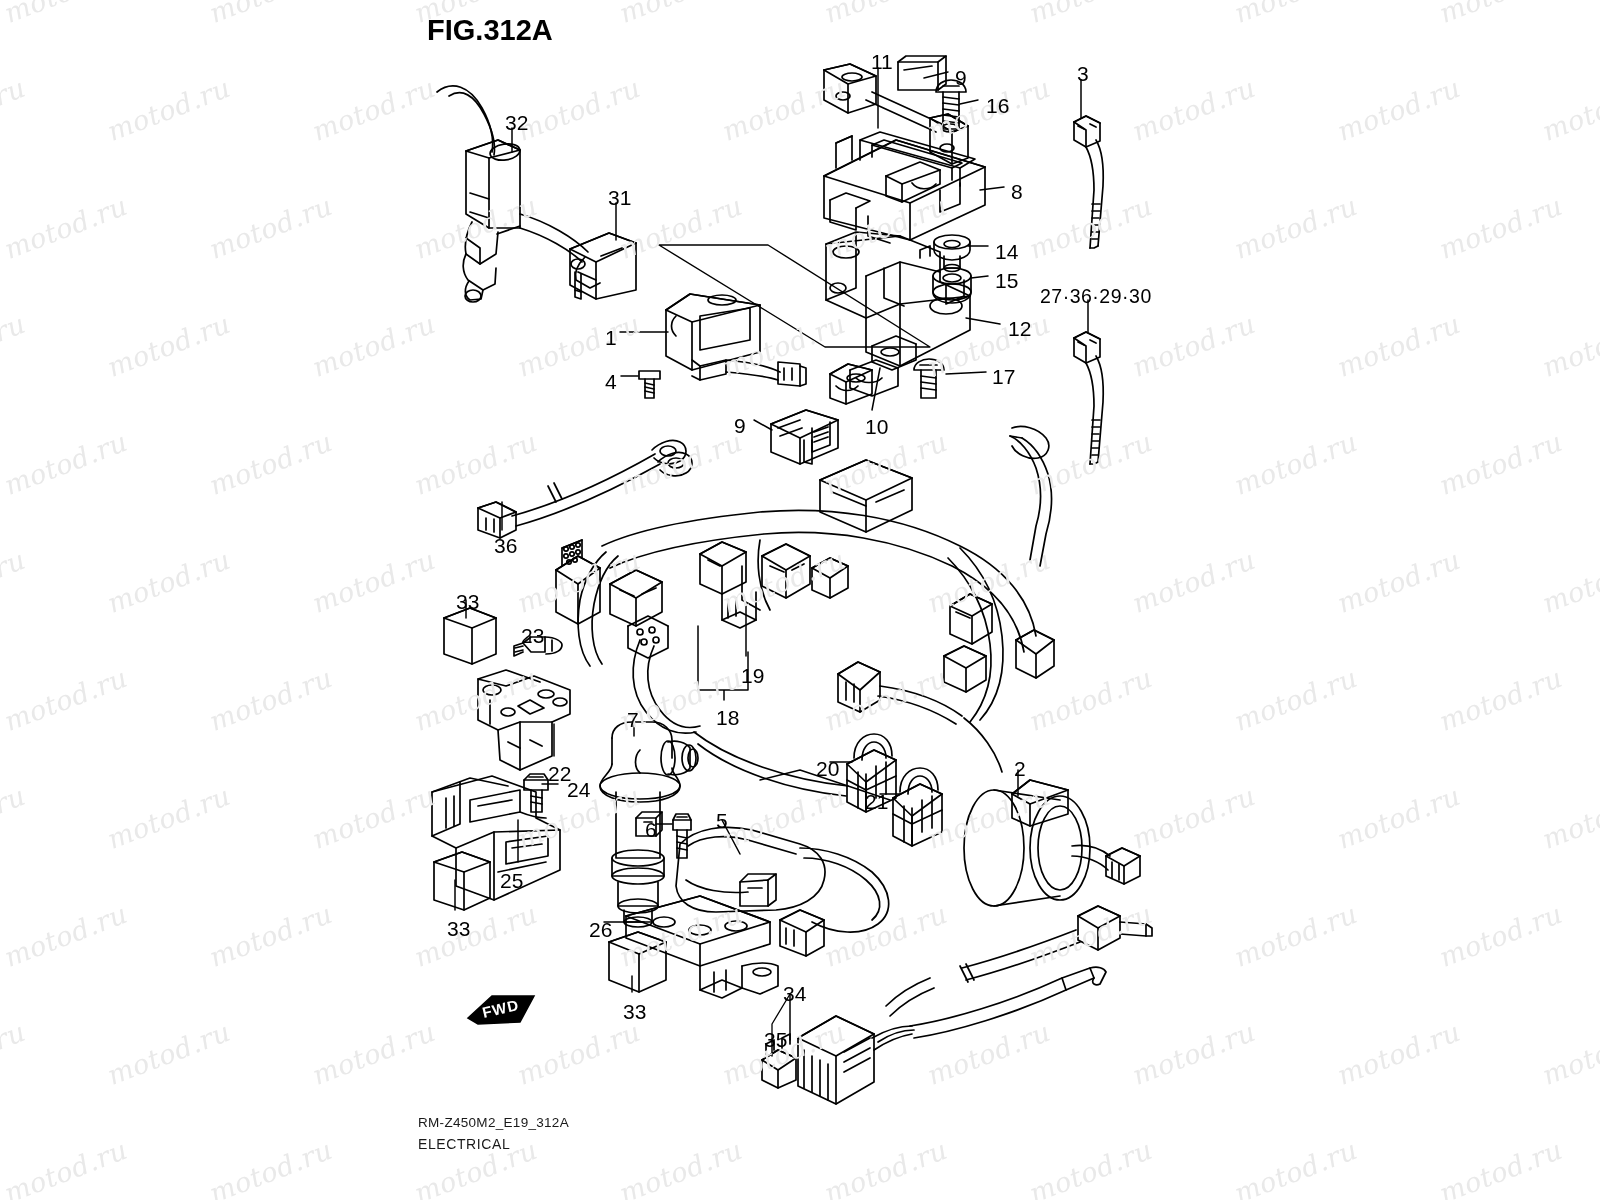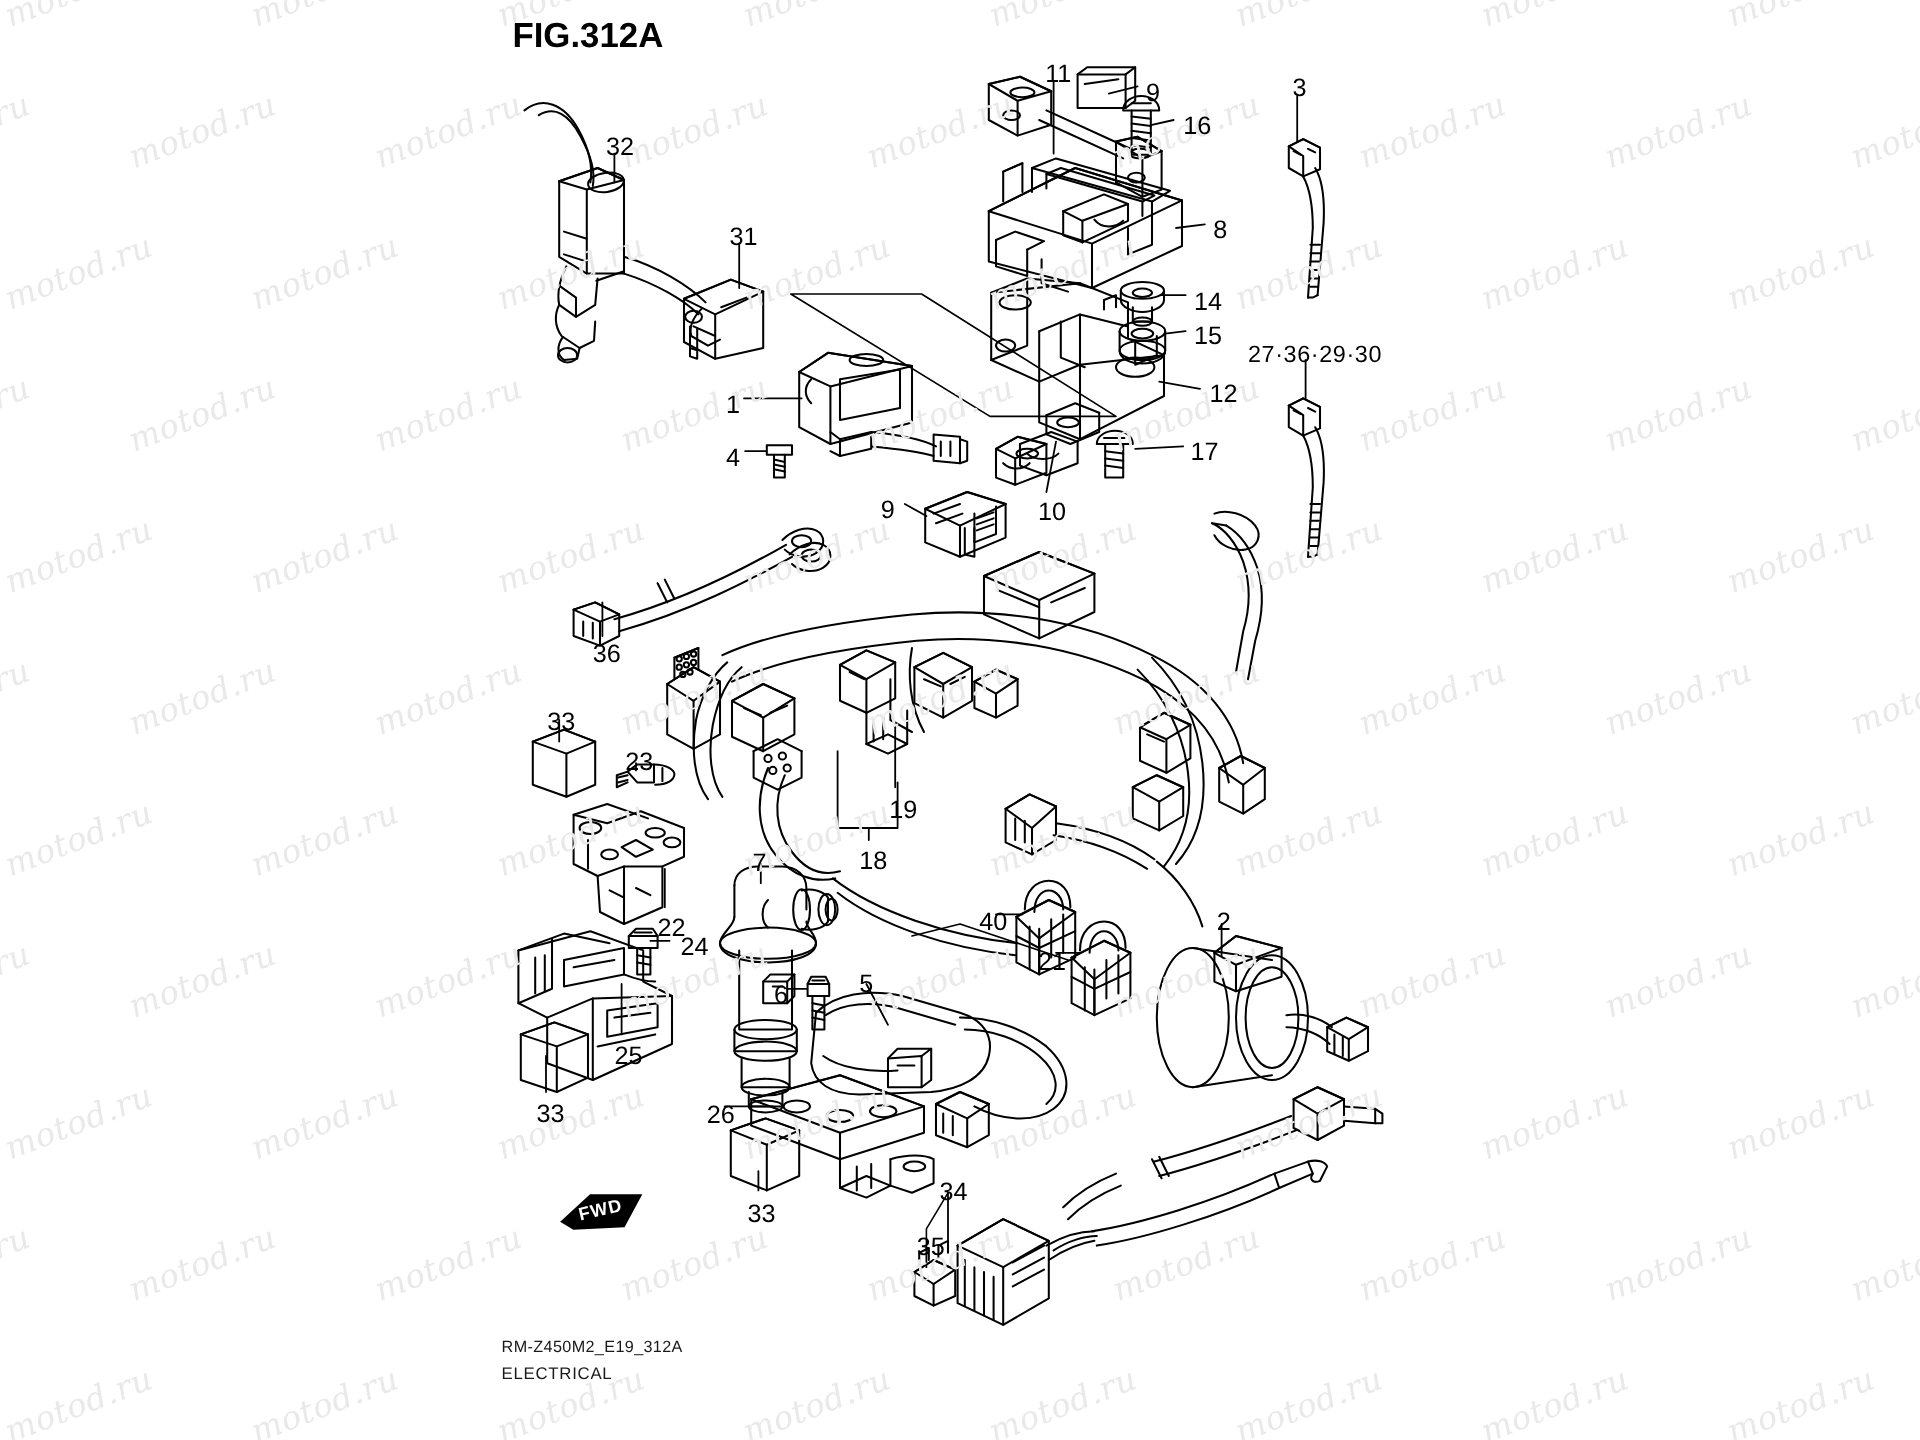--- a/index.html
+++ b/index.html
@@ -778,23 +778,23 @@
       <div class="cal" style="left: 494px; top: 535px;">36</div>
       <div class="cal" style="left: 456px; top: 591px;">33</div>
       <div class="cal" style="left: 521px; top: 625px;">23</div>
       <div class="cal" style="left: 548px; top: 763px;">22</div>
       <div class="cal" style="left: 741px; top: 665px;">19</div>
       <div class="cal" style="left: 716px; top: 707px;">18</div>
       <div class="cal" style="left: 627px; top: 709px;">7</div>
       <div class="cal" style="left: 567px; top: 779px;">24</div>
       <div class="cal" style="left: 645px; top: 819px;">6</div>
       <div class="cal" style="left: 716px; top: 810px;">5</div>
-      <div class="cal" style="left: 512px; top: 870px;">25</div>
+      <div class="cal" style="left: 500px; top: 870px;">25</div>
       <div class="cal" style="left: 447px; top: 918px;">33</div>
-      <div class="cal" style="left: 816px; top: 758px;">40</div>
+      <div class="cal" style="left: 816px; top: 758px;">20</div>
       <div class="cal" style="left: 865px; top: 791px;">21</div>
       <div class="cal" style="left: 1014px; top: 758px;">2</div>
       <div class="cal" style="left: 589px; top: 919px;">26</div>
       <div class="cal" style="left: 623px; top: 1001px;">33</div>
       <div class="cal" style="left: 783px; top: 983px;">34</div>
       <div class="cal" style="left: 764px; top: 1029px;">35</div>
     </div>
 
 </div>
 

